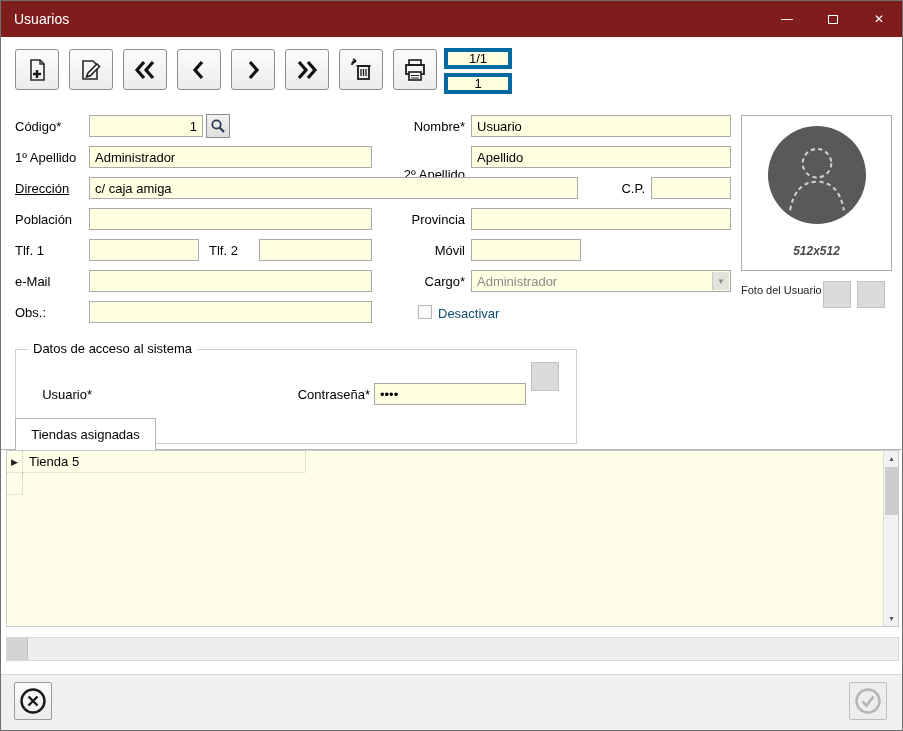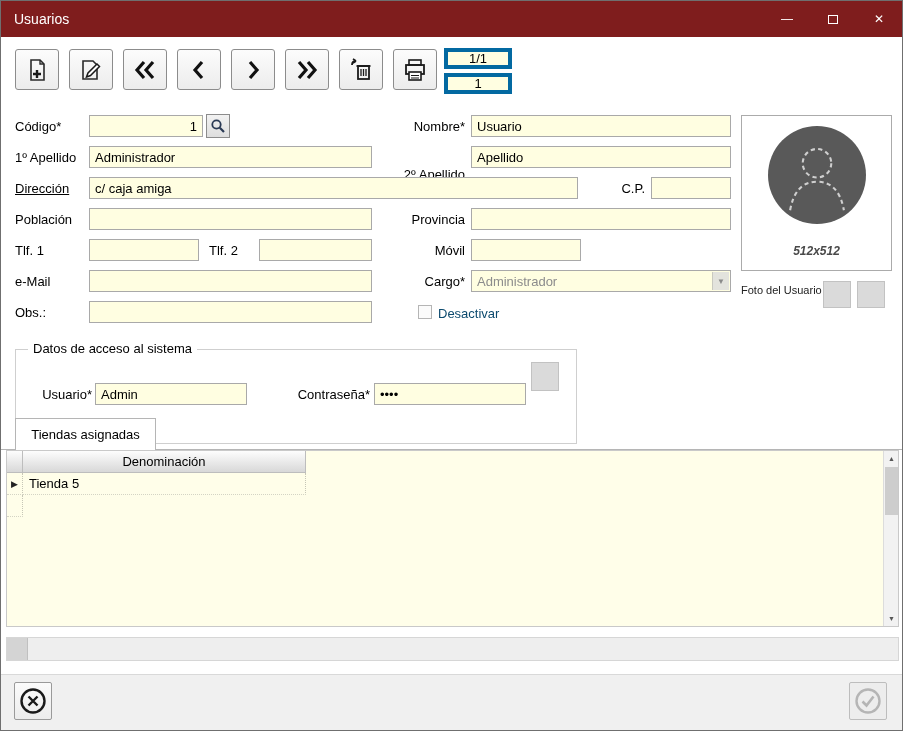--- a/index.html
+++ b/index.html
@@ -226,34 +226,29 @@
     </div>
     <div class="photo-size">512x512</div>
   </div>
   <div class="photo-caption">Foto del Usuario</div>
   <div class="photo-btn" style="left:822px;"></div>
   <div class="photo-btn" style="left:856px;"></div>
 
   <div class="groupbox">
     <div class="groupbox-legend">Datos de acceso al sistema</div>
     <div class="label r" style="left:14px; top:33px; width:62px;">Usuario*</div>
-    <div class="field" style="left:79px; top:33px; width:152px;">Admin</div>
     <div class="label r" style="left:268px; top:33px; width:86px;">Contraseña*</div>
     <div class="field" style="left:358px; top:33px; width:152px;">••••</div>
   </div>
   <div class="small-btn" style="left:530px; top:361px; width:28px; height:29px; background:#dadada; border-color:#c2c2c2;"></div>
 
   <div class="tabline"></div>
   <div class="tab">Tiendas asignadas</div>
 
   <div class="grid">
-    <div class="grid-header">
-      <div class="gh-cell" style="width:16px;"></div>
-      <div class="gh-cell" style="width:283px;">Denominación</div>
-    </div>
     <div class="grid-row">
       <div class="g-gutter">▶</div>
       <div class="g-cell">Tienda 5</div>
     </div>
     <div class="grid-row">
       <div class="g-gutter"></div>
     </div>
     <div class="vscroll">
       <div class="vs-arrow" style="top:0;">▲</div>
       <div class="vs-thumb"></div>

